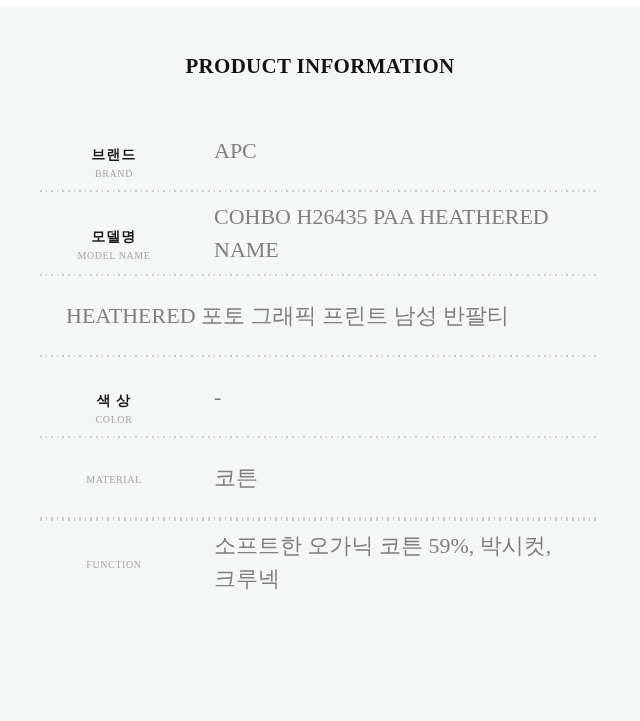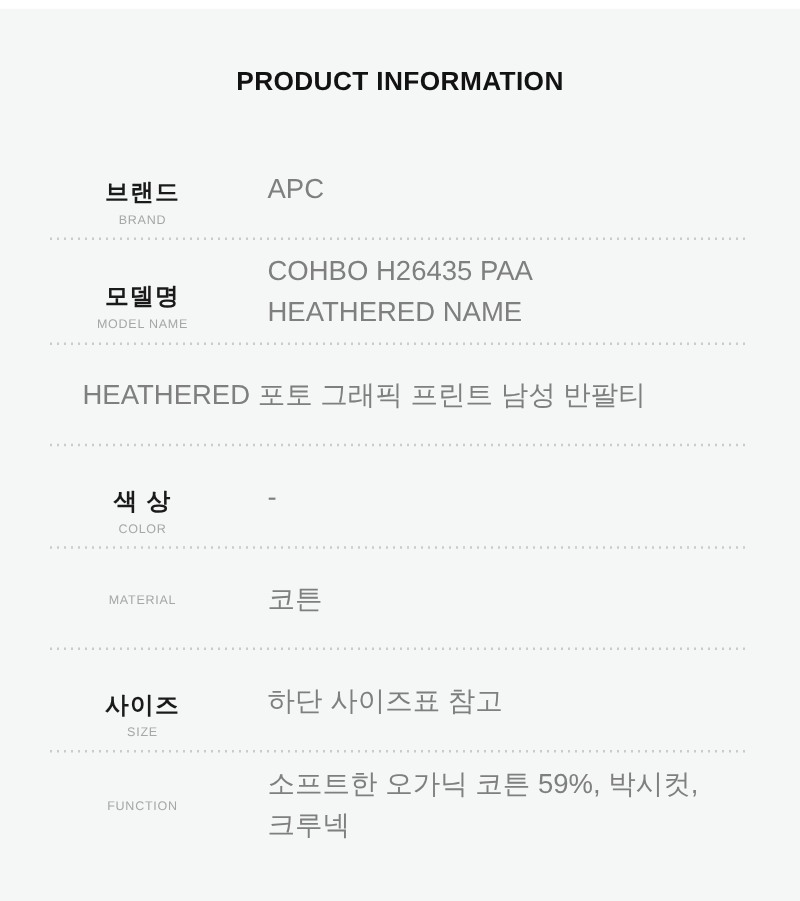--- a/index.html
+++ b/index.html
@@ -17,20 +17,21 @@
     width: 640px; height: 721px;
     background: var(--page-bg);
     font-family: "Liberation Sans", "DejaVu Sans", sans-serif;
     overflow: hidden;
   }
   .panel {
     position: absolute;
     top: 7px; left: 0;
     width: 640px; height: 714px;
     background: var(--panel-bg);
+    font-family: Liberation Serif, serif;
   }
   .title {
     margin: 0;
     padding-top: 47px;
     text-align: center;
     font-size: 21px;
     font-weight: 700;
     letter-spacing: 0.3px;
     color: var(--title-color);
   }
@@ -42,21 +43,21 @@
     align-items: center;
     min-height: 79px;
     padding: 8px 0;
   }
   .label-col {
     width: 148px;
     flex: 0 0 148px;
     text-align: center;
   }
   .label-ko {
-    font-size: 19px;
+    font-size: 14px;
     font-weight: 700;
     letter-spacing: 1px;
     color: var(--label-color);
     margin-top: 23px;
   }
   .label-en {
     margin-top: 4px;
     font-size: 10px;
     letter-spacing: 0.6px;
     color: var(--sublabel-color);
@@ -118,27 +119,20 @@
     <div class="divider"></div>
 
     <div class="row">
       <div class="label-col">
         <div class="label-en">MATERIAL</div>
       </div>
       <div class="value">코튼</div>
     </div>
     <div class="divider"></div>
 
-    <div class="row">
-      <div class="label-col">
-        <div class="label-ko">사이즈</div>
-        <div class="label-en">SIZE</div>
-      </div>
-      <div class="value">하단 사이즈표 참고</div>
-    </div>
     <div class="divider"></div>
 
     <div class="row">
       <div class="label-col">
         <div class="label-en">FUNCTION</div>
       </div>
       <div class="value">소프트한 오가닉 코튼 59%, 박시컷, 크루넥</div>
     </div>
 
   </div>

